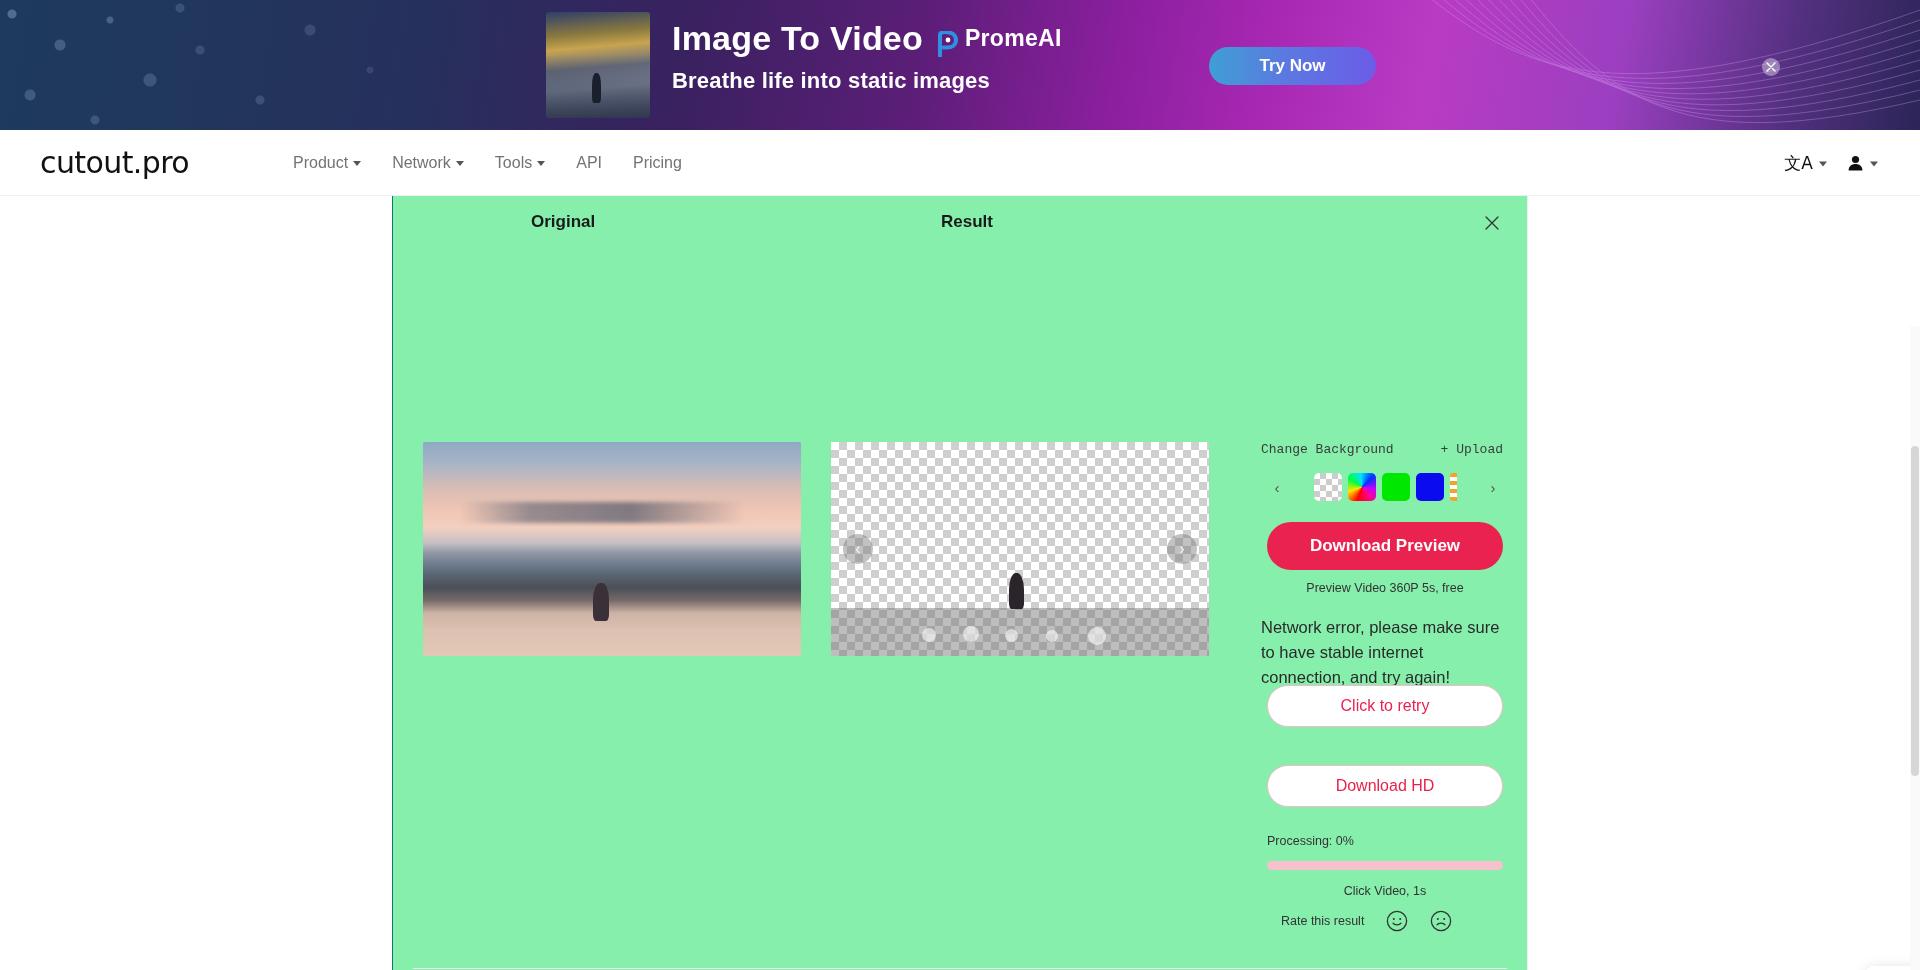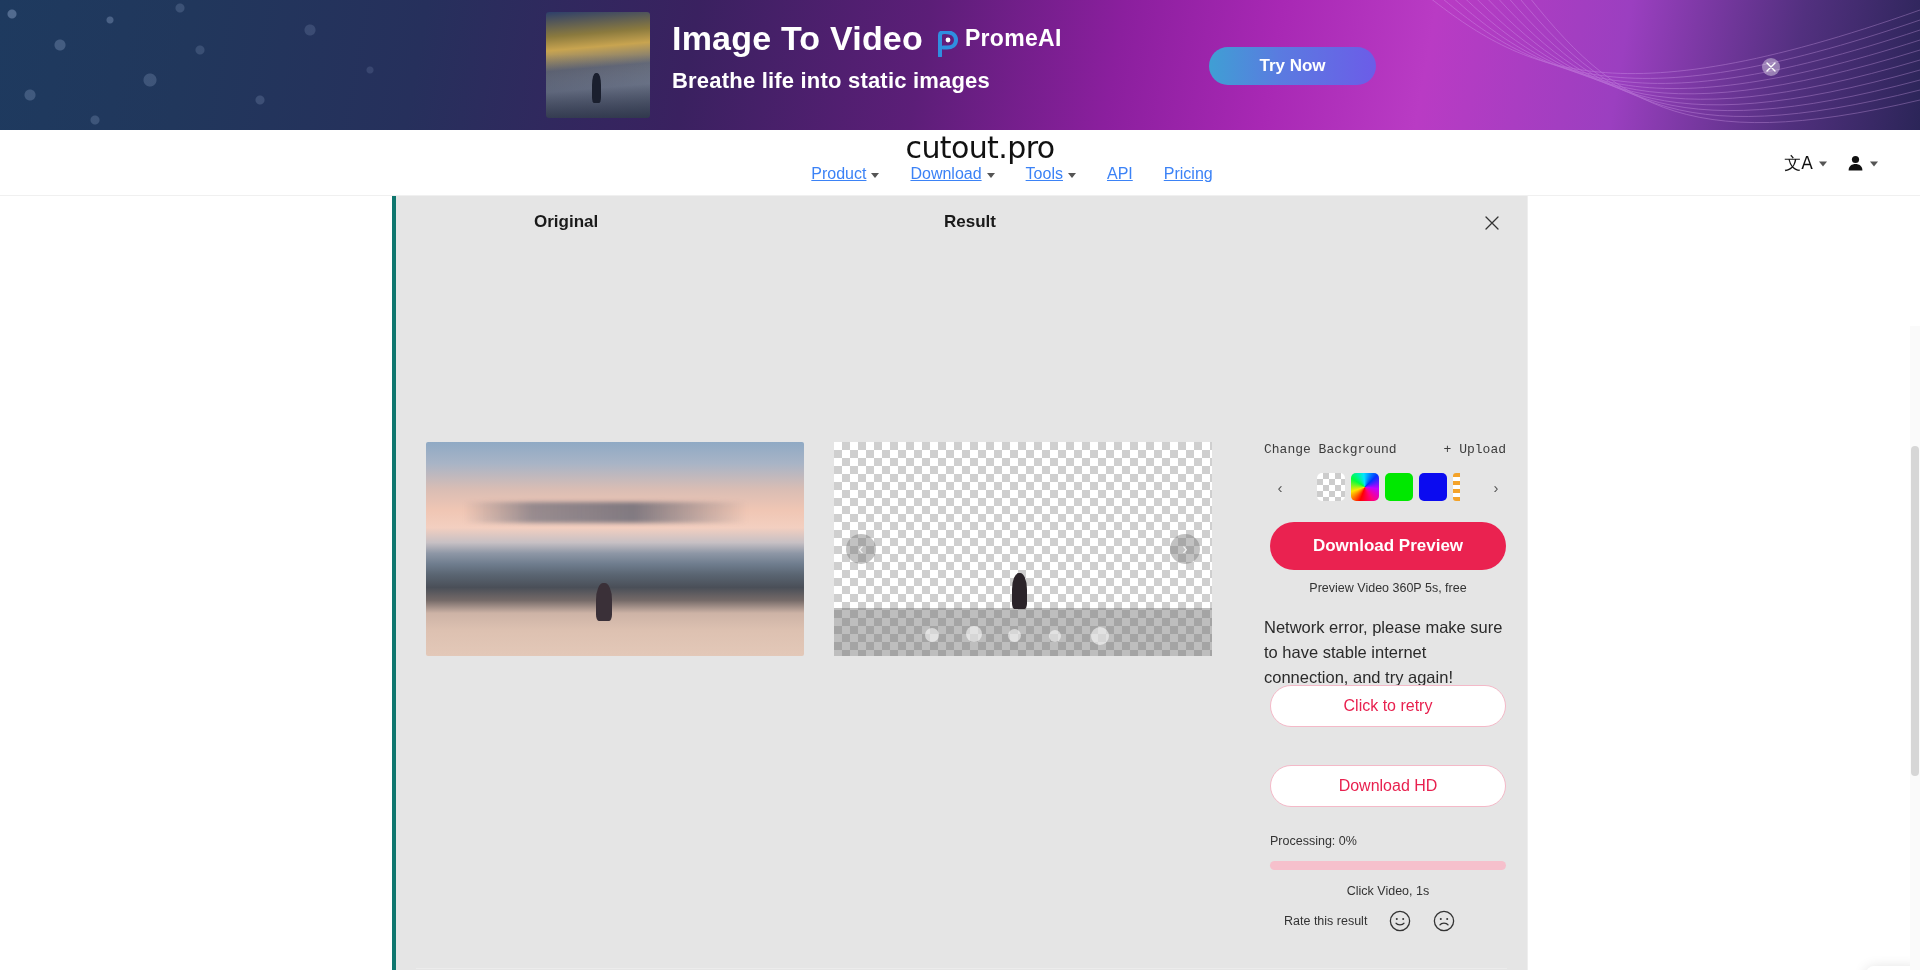--- a/index.html
+++ b/index.html
@@ -83,47 +83,46 @@
     background: rgba(255,255,255,.38);
     display:flex; align-items:center; justify-content:center;
     cursor:pointer; color:#fff; font-size:11px; line-height:1;
   }
 
   
   .navbar {
     position: relative; width: 1920px; height: 66px;
     background:#fff; display:flex; align-items:center;
     border-bottom: 1px solid #f0f0f0;
-    flex-direction: column;
   }
   .brand {
     margin-left: 40px; font-size: 30px; font-weight: 400; color:#111;
     letter-spacing: -0.6px; font-family:"DejaVu Sans", sans-serif;
     cursor:pointer;
   }
   .nav-links { display:flex; align-items:center; margin-left: 104px; gap: 31px; }
   .nav-link {
     display:flex; align-items:center; gap:5px;
-    font-size: 16px; color:#3b82f6; cursor:pointer; white-space:nowrap;text-decoration:underline;
+    font-size: 16px; color:#737373; cursor:pointer; white-space:nowrap;
   }
   .caret { width:0;height:0;border-left:4px solid transparent;border-right:4px solid transparent;border-top:5px solid #555; margin-top:2px;}
   .nav-right {
     position:absolute; right: 42px; top:50%; transform:translateY(-50%);
     display:flex; align-items:center; gap: 20px;
   }
   .nav-right .item { display:flex; align-items:center; gap:6px; cursor:pointer;justify-content:space-between; }
   .lang-glyph { font-size:17px; color:#111; font-family:"DejaVu Sans", sans-serif; }
   .user-dot { display:block; }
 
   
   .stage { position: relative; width: 1920px; height: 774px; background: #fff; }
   .card {
     position:absolute; left: 392px; top: 0; width: 1136px; height: 774px;
-    background:#e5e5e5;
-    border-left: 4px solid #0f766e; border-right: 1px solid #eeeeee;
+    background:#86efac;
+    border-left: 1px solid #0f766e; border-right: 1px solid #eeeeee;
   }
   .card-head {
     position:relative; height: 56px;
   }
   .col-title {
     position:absolute; top: 16px; font-size: 17px; font-weight:700; color:#1a1a1a;
   }
   .col-title.original { left: 138px; }
   .col-title.result   { left: 548px; }
   .card-close {
@@ -318,21 +317,21 @@
 
 <div class="navbar">
   <div class="brand">cutout.pro</div>
 
   <div class="nav-links">
     <div class="nav-link">
       <span>Product</span>
       <span class="caret"></span>
     </div>
     <div class="nav-link">
-      <span>Download</span>
+      <span>Network</span>
       <span class="caret"></span>
     </div>
     <div class="nav-link">
       <span>Tools</span>
       <span class="caret"></span>
     </div>
     <div class="nav-link">
       <span>API</span>
     </div>
     <div class="nav-link">

